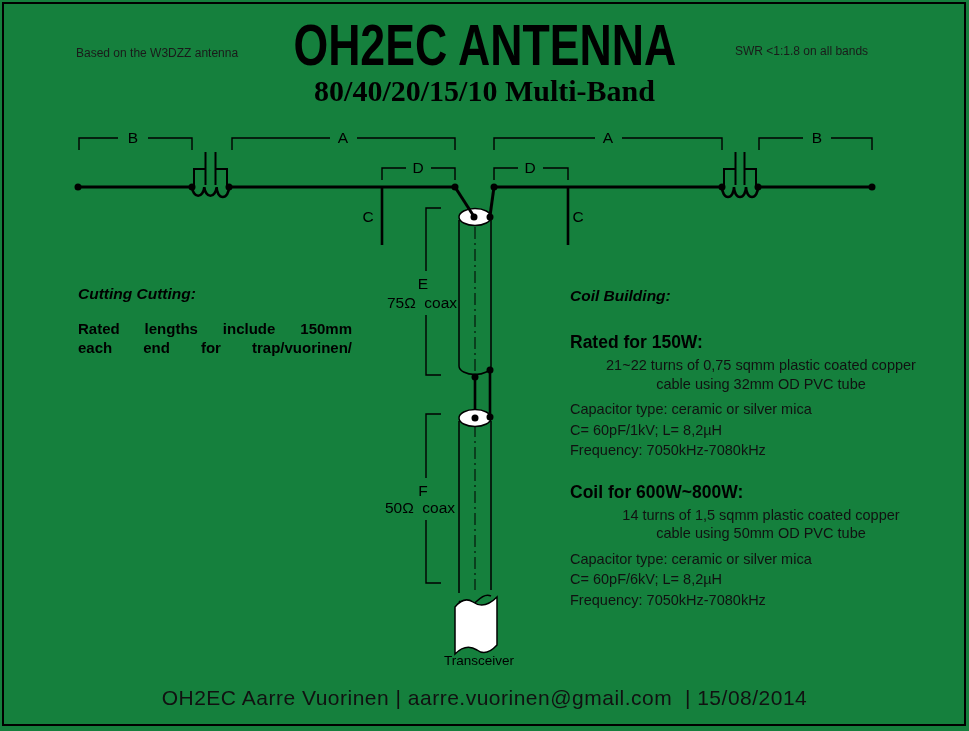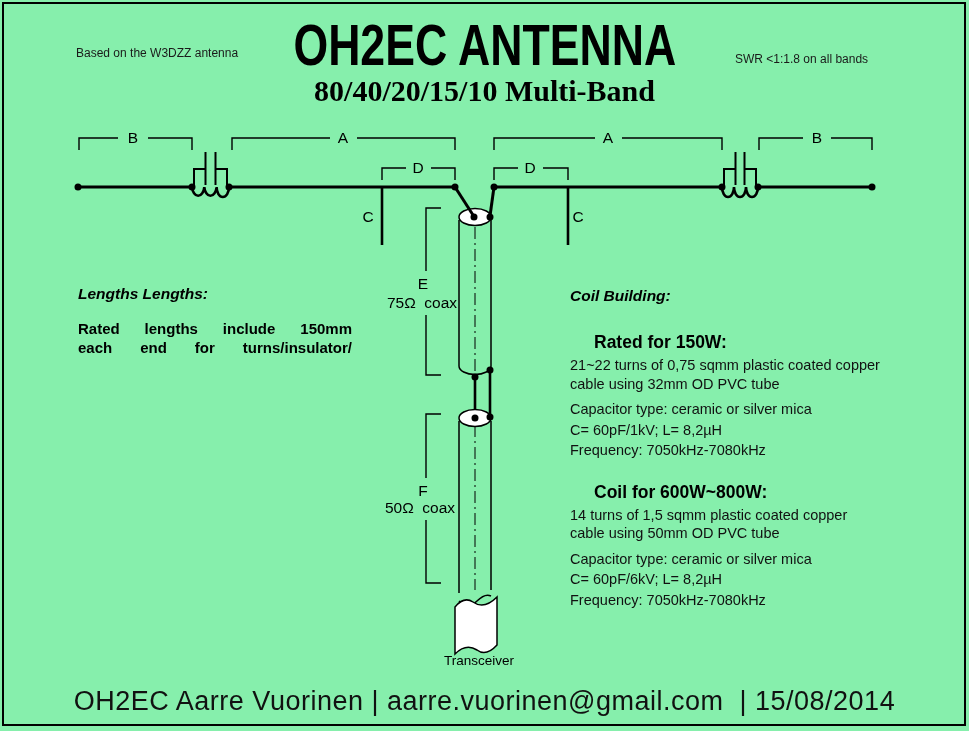--- a/index.html
+++ b/index.html
@@ -1,27 +1,27 @@
 <!DOCTYPE html>
 <html><head>
 <meta charset="utf-8">
 <style>
   html,body { margin:0; padding:0; background:#fff; }
   .page {
-    position:relative; width:969px; height:731px; background:#86efac;
+    position:relative; width:969px; height:731px; background:#15803d;
     color:#000; font-family:"Liberation Sans", sans-serif; overflow:hidden;
   }
   .frame {
     position:absolute; left:2px; top:2px; width:960px; height:720px;
     border:2px solid #000;
   }
   
   .hdr-note { position:absolute; font-size:12px; color:#1a1a1a; }
   .hdr-note.left  { left:76px;  top:46px; width:170px; }
-  .hdr-note.right { left:735px; top:52px; width:160px; }
+  .hdr-note.right { left:735px; top:44px; width:160px; }
   .title { position:absolute; left:0; right:0; top:12px; text-align:center; }
   .title span {
     display:inline-block; font-size:48px; font-weight:bold; letter-spacing:0px;
     transform:scale(0.93,1.2); transform-origin:center top;
   }
   .subtitle {
     position:absolute; left:0; right:0; top:74px; text-align:center;
     font-family:"Liberation Serif", serif; font-size:30px; font-weight:bold;
   }
   
@@ -40,29 +40,29 @@
     margin-top:26px; font-family:"Liberation Mono", monospace;
     font-weight:bold; font-size:17px; line-height:22.5px;
   }
   .lengths div { white-space:pre; }
   
   .coil { position:absolute; left:570px; top:286px; width:382px; }
   .coil h3 {
     margin:0 0 27px 0; font-size:15.5px; line-height:19px;
     font-weight:bold; font-style:italic;
   }
-  .rated-title { font-size:17.5px; font-weight:bold; line-height:21px; margin-bottom:3px;margin-left:24px; }
-  .desc-line { font-size:14.5px; line-height:18.5px; color:#111; }
+  .rated-title { font-size:17.5px; font-weight:bold; line-height:21px; margin-bottom:3px; }
+  .desc-line { font-size:14.5px; line-height:18.5px; color:#111;text-align:center; }
   .detail-group { margin-top:6px; }
   .detail-group div { font-size:14.5px; line-height:20.5px; color:#111; }
   .coil .section2 { margin-top:21px; }
   
   .footer {
     position:absolute; left:0; right:0; top:686px; text-align:center;
-    font-size:27px; color:#111; white-space:pre; letter-spacing:0.5px;
+    font-size:21px; color:#111; white-space:pre; letter-spacing:0.5px;
   }
 </style>
 </head>
 <body>
 
 <div class="page">
   <div class="frame"></div>
 
   <div class="hdr-note left">Based on the W3DZZ antenna</div>
   <div class="title">
@@ -138,23 +138,23 @@
       <text class="dlabel" x="578" y="222">C</text>
       <text class="dlabel" x="423" y="289">E</text>
       <text class="dlabel" x="422" y="308" xml:space="preserve">75Ω  coax</text>
       <text class="dlabel" x="423" y="496">F</text>
       <text class="dlabel" x="420" y="513" xml:space="preserve">50Ω  coax</text>
       <text class="dlabel small" x="479" y="665">Transceiver</text>
     </g>
   </svg>
 
   <div class="cutting">
-    <h3>Lengths Lengths:</h3>
+    <h3>Cutting Cutting:</h3>
     <div class="note-line j">Rated lengths include 150mm</div>
-    <div class="note-line j">each end for turns/insulator/</div>
+    <div class="note-line j">each end for trap/vuorinen/</div>
   </div>
 
   <div class="coil">
     <h3>Coil Building:</h3>
 
     <div class="section1">
       <div class="rated-title">Rated for 150W:</div>
       <div class="desc-line">21~22 turns of 0,75 sqmm plastic coated copper</div>
       <div class="desc-line">cable using 32mm OD PVC tube</div>
       <div class="detail-group">

